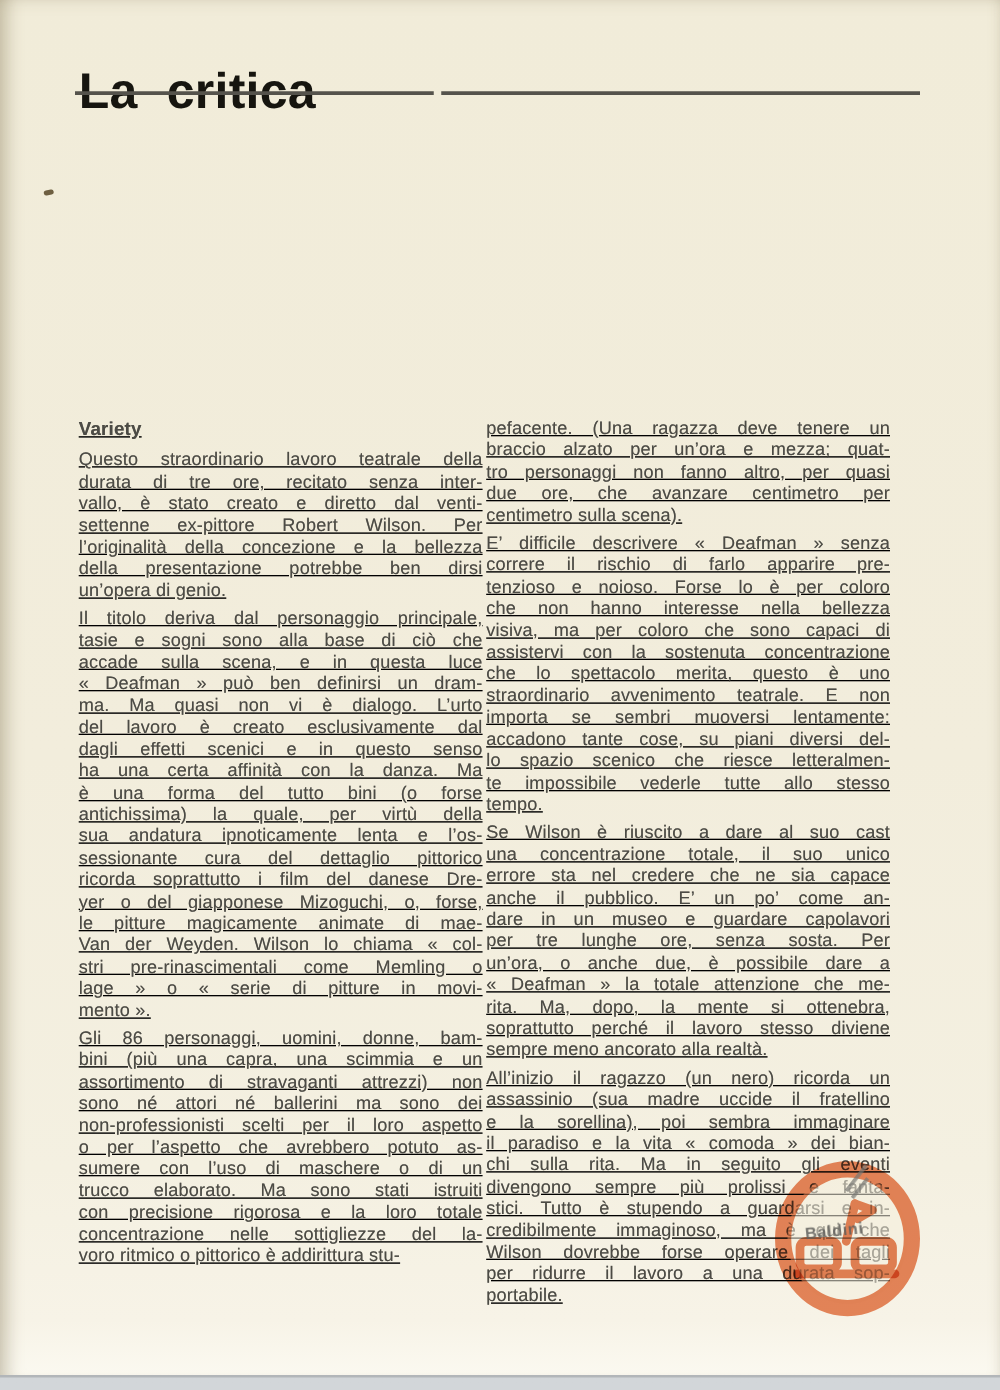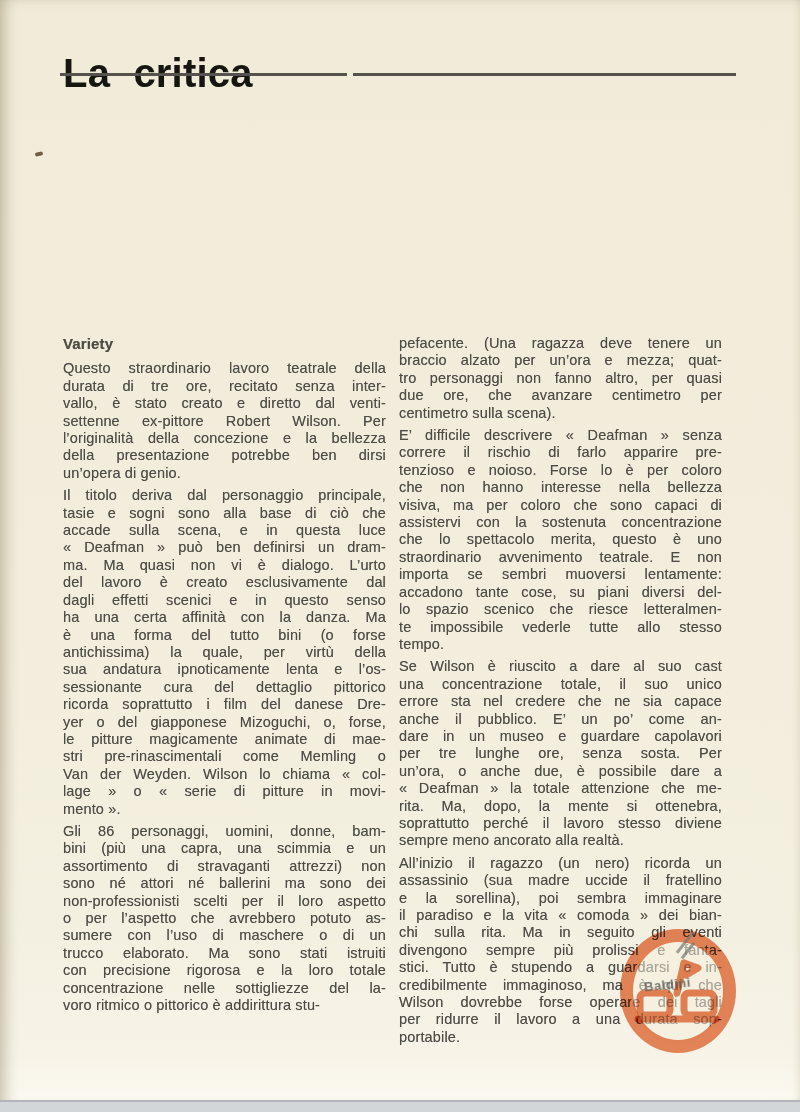--- a/index.html
+++ b/index.html
@@ -25,21 +25,21 @@
   }
   .rule{position:absolute;top:73px;height:3px;background:#55534c;}
   .rule.seg1{left:60px;width:287px;}
   .rule.seg2{left:353px;width:383px;}
   .fleck{
     position:absolute;left:35px;top:152px;width:8px;height:4px;
     background:#6e5f41;border-radius:2px;transform:rotate(-12deg);
   }
   .columns{
     position:absolute;left:63px;top:335px;width:660px;
-    display:flex;gap:13px;
+    display:flex;gap:3px;text-decoration:underline;
   }
   .col{width:323px;flex:0 0 323px;}
   .para{margin:0 0 5px 0;color:#4c4b45;}
   .para.subhead{font-weight:bold;margin-bottom:8px;color:#403f39;}
   .line{
     font-size:14.5px;line-height:17.4px;letter-spacing:.15px;
     text-align:justify;white-space:nowrap;color:#4c4b45;
     text-shadow:0 0 .5px rgba(76,75,69,.55);
   }
   .para.subhead .line{font-size:15px;text-shadow:0 0 .5px rgba(64,63,57,.6);}
@@ -103,22 +103,22 @@
           <div class="line jl">del lavoro è creato esclusivamente dal</div>
           <div class="line jl">dagli effetti scenici e in questo senso</div>
           <div class="line jl">ha una certa affinità con la danza. Ma</div>
           <div class="line jl">è una forma del tutto bini (o forse</div>
           <div class="line jl">antichissima) la quale, per virtù della</div>
           <div class="line jl">sua andatura ipnoticamente lenta e l’os-</div>
           <div class="line jl">sessionante cura del dettaglio pittorico</div>
           <div class="line jl">ricorda soprattutto i film del danese Dre-</div>
           <div class="line jl">yer o del giapponese Mizoguchi, o, forse,</div>
           <div class="line jl">le pitture magicamente animate di mae-</div>
+          <div class="line jl">Van der Weyden. Wilson lo chiama « col-</div>
           <div class="line jl">stri pre-rinascimentali come Memling o</div>
-          <div class="line jl">Van der Weyden. Wilson lo chiama « col-</div>
           <div class="line jl">lage » o « serie di pitture in movi-</div>
           <div class="line">mento ».</div>
         </div>
         <div class="para">
           <div class="line jl">Gli 86 personaggi, uomini, donne, bam-</div>
           <div class="line jl">bini (più una capra, una scimmia e un</div>
           <div class="line jl">assortimento di stravaganti attrezzi) non</div>
           <div class="line jl">sono né attori né ballerini ma sono dei</div>
           <div class="line jl">non-professionisti scelti per il loro aspetto</div>
           <div class="line jl">o per l’aspetto che avrebbero potuto as-</div>

